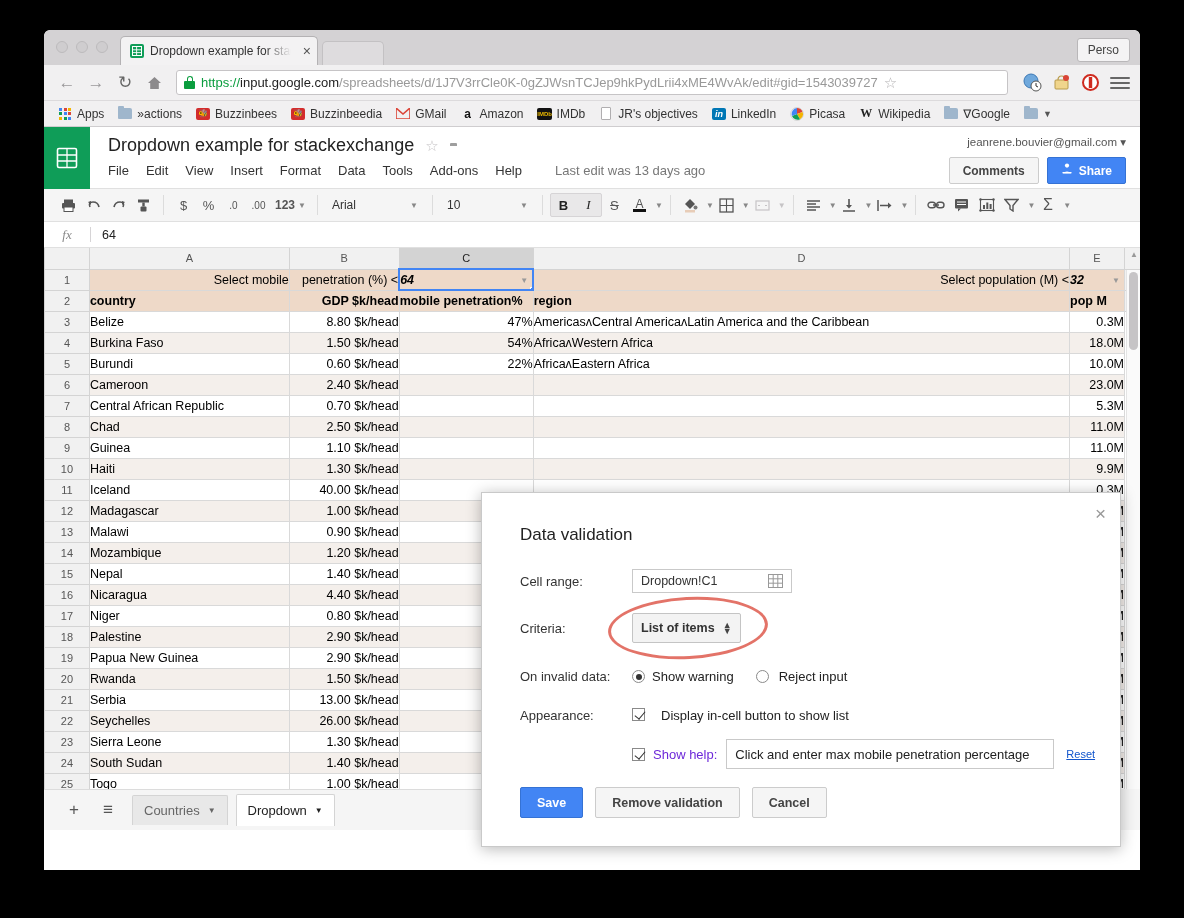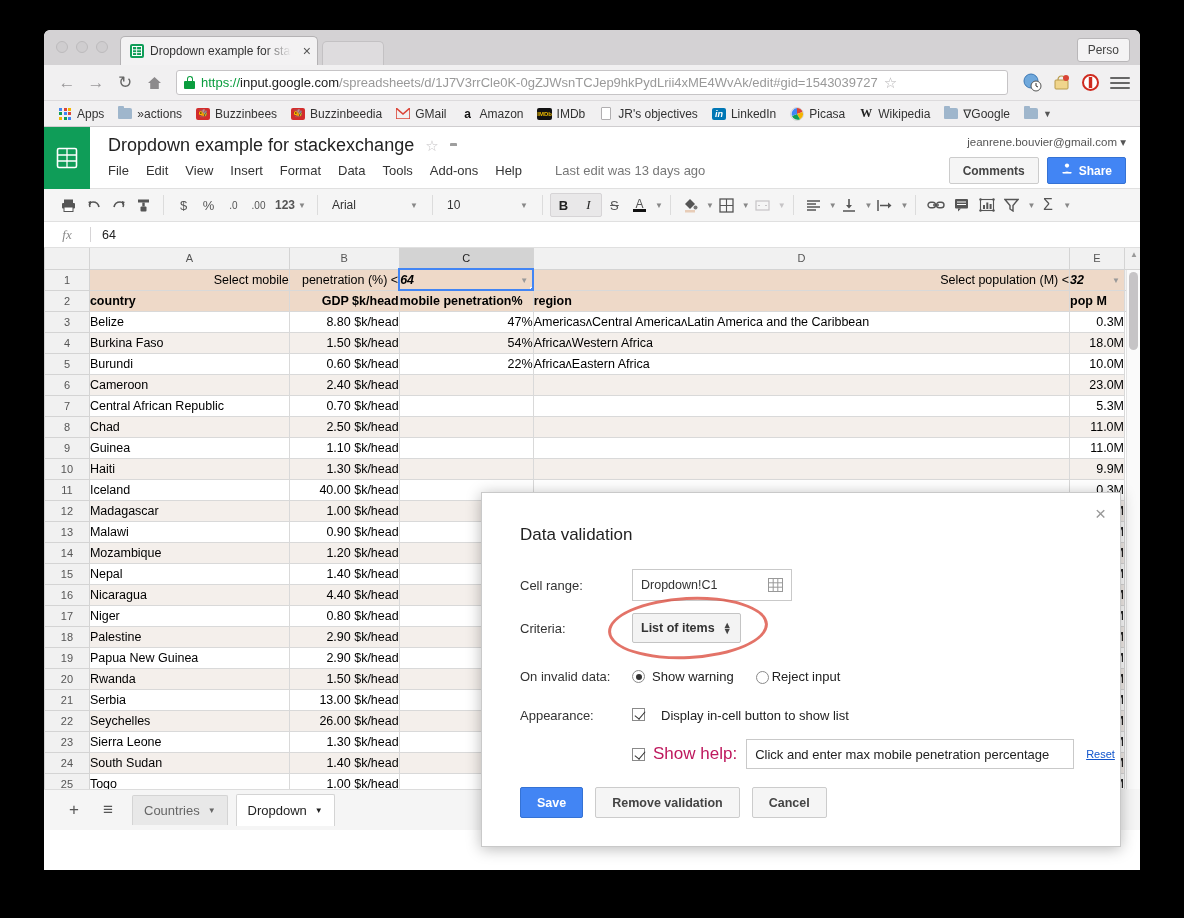--- a/index.html
+++ b/index.html
@@ -215,21 +215,21 @@
     position:absolute; left:437px; top:365px; width:640px; height:355px;
     background:#fff; border:1px solid #c9c9c9;
     box-shadow:0 2px 14px rgba(0,0,0,0.28);
     z-index:50;
   }
   .modal-close { position:absolute; right:14px; top:11px; font-size:19px; color:#999; line-height:1; }
   .modal-title { position:absolute; left:38px; top:32px; font-size:17px; color:#222; }
   .mrow { position:absolute; left:38px; display:flex; align-items:center; }
   .mlabel { font-size:13px; color:#333; width:112px; flex:0 0 auto; }
   .txtinput {
-    height:32px; border:1px solid #c9c9c9; background:#fff;
+    height:24px; border:1px solid #c9c9c9; background:#fff;
     display:flex; align-items:center; padding:0 8px; font-size:12.5px; color:#333;
   }
   .grid-ico { width:15px; height:14px; flex:0 0 auto; }
   .combo {
     height:30px; min-width:108px; background:#f3f3f3; border:1px solid #c4c4c4;
     border-radius:2px; display:flex; align-items:center; justify-content:space-between;
     padding:0 8px; font-size:12.5px; font-weight:bold; color:#333; gap:8px;
   }
   .spin { display:flex; flex-direction:column; line-height:6px; font-size:9px; color:#444; }
   .redellipse {
@@ -922,38 +922,38 @@
       </div>
 
       <div class="mrow" style="top:176px">
         <span class="mlabel">On invalid data:</span>
         <span style="display:flex;align-items:center;gap:7px">
           <span class="radio">
               <i></i>
             </span>
           <span style="font-size:13px;color:#222">Show warning</span>
         </span>
-        <span style="display:flex;align-items:flex-end;gap:3px;margin-left:22px">
+        <span style="display:flex;align-items:center;gap:10px;margin-left:22px">
           <span class="radio"></span>
           <span style="font-size:13px;color:#222">Reject input</span>
         </span>
       </div>
 
       <div class="mrow" style="top:215px">
         <span class="mlabel">Appearance:</span>
         <span style="display:flex;align-items:flex-start;gap:16px">
           <span class="cbox checked"></span>
           <span style="font-size:13px;color:#222">Display in-cell button to show list</span>
         </span>
       </div>
 
       <div class="mrow" style="top:246px;left:150px">
         <span style="display:flex;align-items:center;gap:8px">
           <span class="cbox checked"></span>
-          <span style="font-size:17px;color:#be185d">Show help:</span>
+          <span style="font-size:13px;color:#6d28d9">Show help:</span>
         </span>
         <span class="txtinput" style="width:328px;height:30px;margin-left:9px;font-size:13px;color:#222">
           <span>Click and enter max mobile penetration percentage</span>
         </span>
         <span class="reset-link" style="margin-left:12px">Reset</span>
       </div>
 
       <div class="mrow" style="top:294px;gap:12px">
         <span class="mbtn primary">Save</span>
         <span class="mbtn normal">Remove validation</span>

